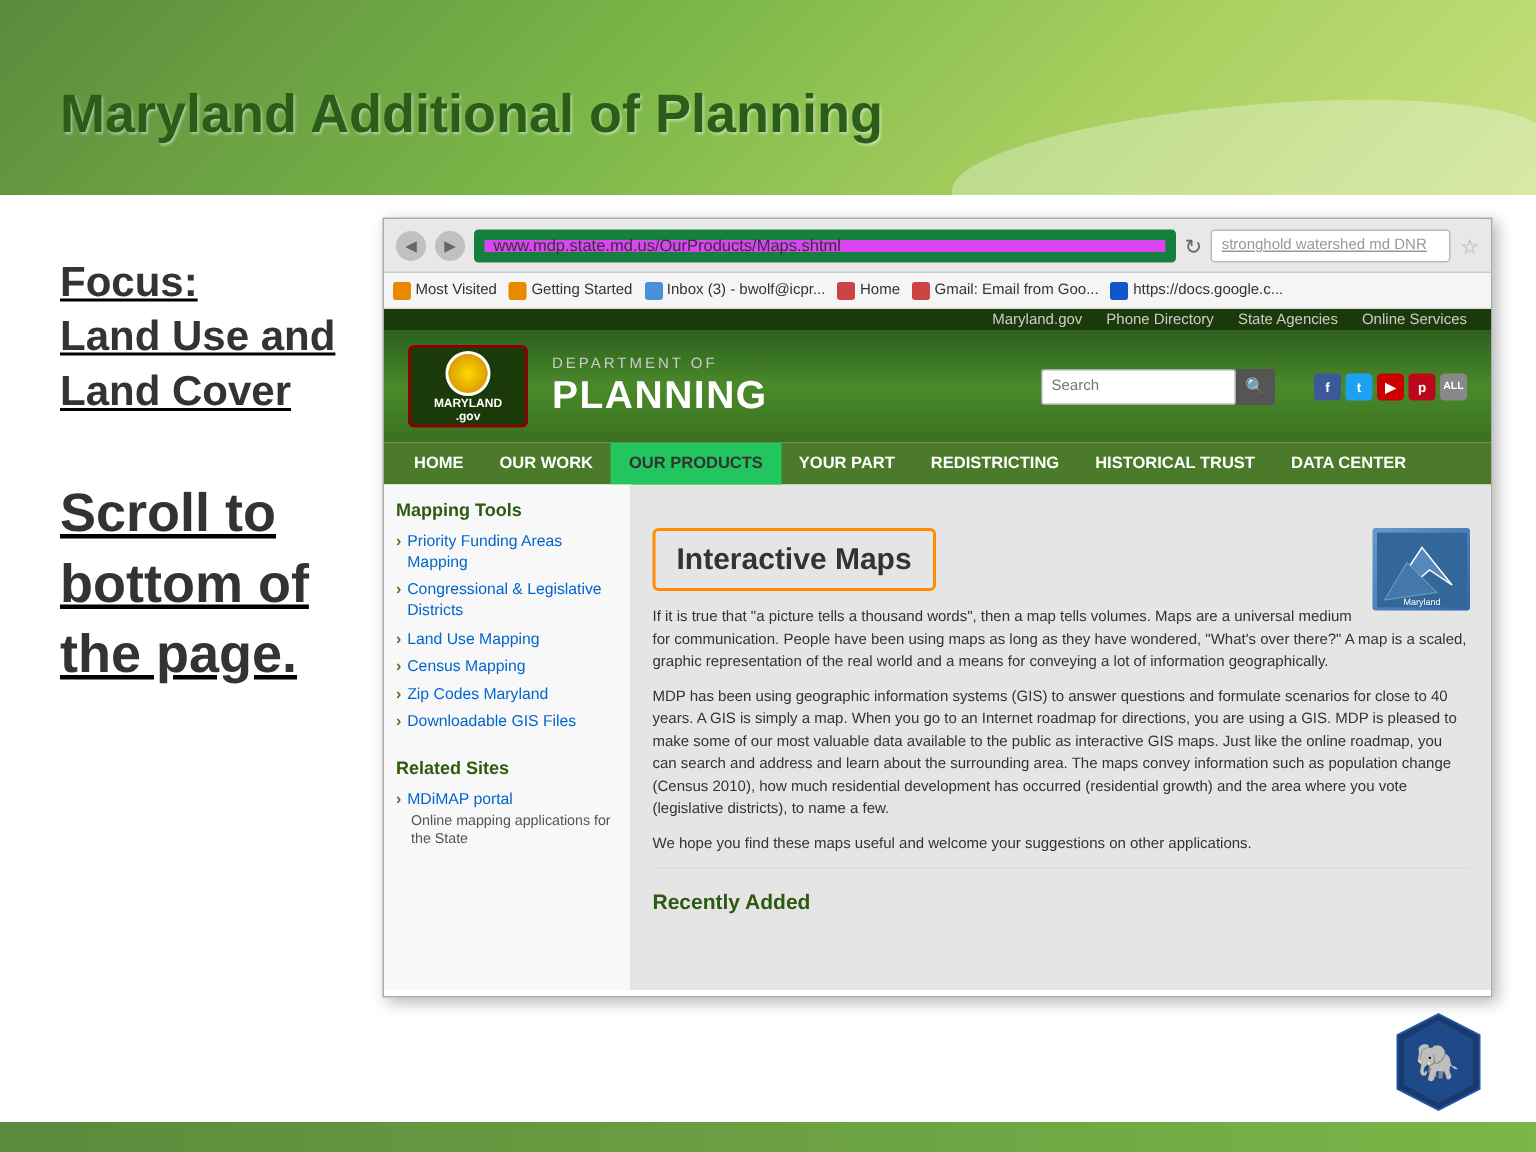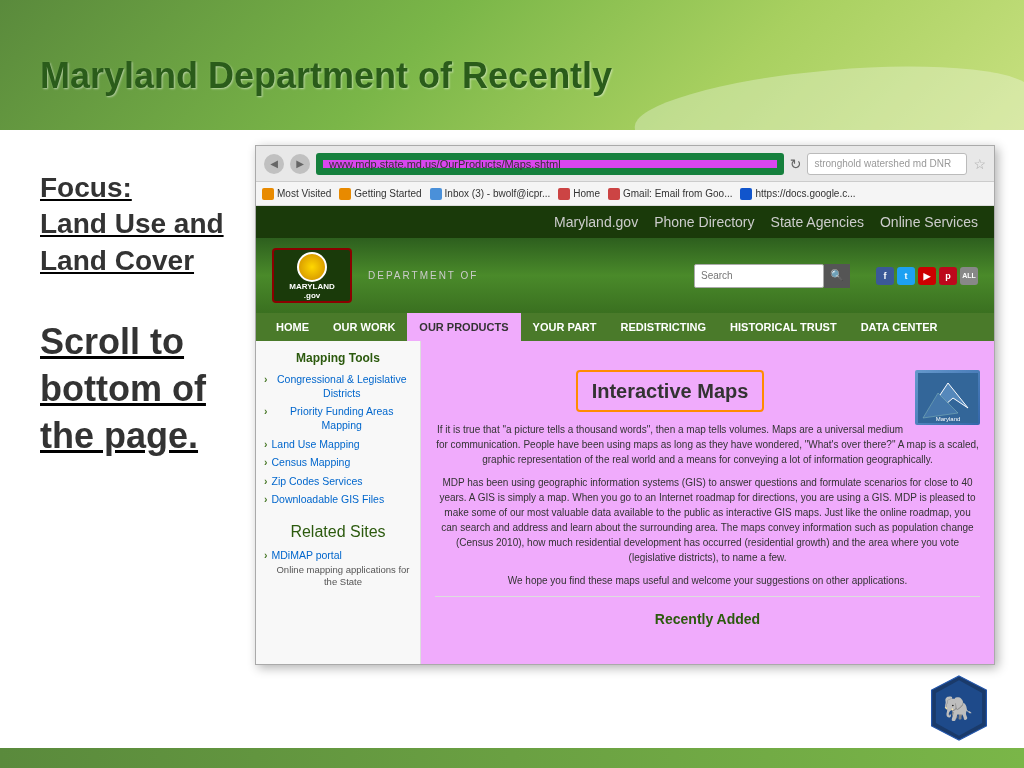--- a/index.html
+++ b/index.html
@@ -187,27 +187,27 @@
       background: linear-gradient(180deg, #2d5f1e 0%, #4a8a2a 50%, #3a7020 100%);
       height: 75px;
       display: flex;
       align-items: center;
       padding: 8px 16px;
       gap: 16px;
       position: relative;
     }
     .website-header-top {
       background: #1a3a0a;
-      height: 32px;
+      height: 14px;
       display: flex;
       align-items: center;
       justify-content: flex-end;
       padding: 0 16px;
       gap: 16px;
-      font-size: 14px;
+      font-size: 10px;
       color: #ccc;
     }
     .md-logo {
       width: 80px;
       height: 55px;
       background: #1a3a0a;
       border-radius: 4px;
       display: flex;
       flex-direction: column;
       align-items: center;
@@ -283,30 +283,29 @@
       height: 28px;
       display: flex;
       align-items: center;
       font-size: 11px;
       font-weight: bold;
       color: #fff;
       cursor: pointer;
       white-space: nowrap;
     }
     .nav-item.active {
-      background: #f0abfc;
+      background: #22c55e;
       color: #333;
     }
 
     
     .main-content {
       display: flex;
       height: calc(100% - 36px - 24px - 18px - 75px - 28px);
-      background: #f0abfc;
-      text-align: center;
+      background: #e5e5e5;
     }
 
     
     .sidebar {
       width: 165px;
       background: #f8f8f8;
       border-right: 1px solid #ddd;
       padding: 10px 8px;
       font-size: 11px;
       overflow: hidden;
@@ -332,22 +331,22 @@
       content: '›';
       color: #4a7a2a;
       font-weight: bold;
       flex-shrink: 0;
       margin-top: 0;
     }
     .related-sites {
       margin-top: 16px;
     }
     .related-title {
-      font-weight: normal;
-      font-size: 16px;
+      font-weight: bold;
+      font-size: 12px;
       color: #2c5a0e;
       margin-bottom: 8px;
     }
     .related-link {
       color: #0066cc;
       font-size: 10.5px;
       cursor: pointer;
       display: flex;
       align-items: flex-start;
       gap: 4px;
@@ -471,21 +470,21 @@
     .social-icon.yt { background: #cc0000; }
     .social-icon.pi { background: #bd081c; }
     .social-icon.all { background: #888; font-size: 7px; }
   </style>
 </head>
 <body>
 
 <div class="bg-top-wave"></div>
 
 <div class="title-area">
-  <h1 class="main-title">Maryland Department of Recently</h1>
+  <h1 class="main-title">Maryland Additional of Planning</h1>
 </div>
 
 <div class="left-panel">
   <div class="focus-text">
     <span>Focus:</span><br>
     <span>Land Use and Land Cover</span>
   </div>
   <div class="scroll-text">Scroll to bottom of the page.</div>
 </div>
 
@@ -496,21 +495,21 @@
       <span>◀</span>
     </div>
     <div class="browser-back-btn">
       <span>▶</span>
     </div>
     <div class="browser-url-bar">
       <span>www.mdp.state.md.us/OurProducts/Maps.shtml</span>
     </div>
     <span class="browser-refresh">↻</span>
     <div class="browser-search-bar">
-      <span style="font-size:10px;color:#999;">stronghold watershed md DNR</span>
+      <span style="font-size:10px;color:#999;text-decoration:underline;">stronghold watershed md DNR</span>
     </div>
     <span class="browser-star">☆</span>
   </div>
 
   <div class="bookmarks-bar">
     <div class="bookmark-item">
       <div class="bookmark-icon orange"></div>
       <span>Most Visited</span>
     </div>
     <div class="bookmark-item">
@@ -542,20 +541,21 @@
     <span style="cursor:pointer;">Online Services</span>
   </div>
 
   <div class="website-header">
     <div class="md-logo">
       <div class="md-logo-seal"></div>
       <div class="md-logo-text">MARYLAND<br>.gov</div>
     </div>
     <div class="planning-title">
       <span class="planning-dept">DEPARTMENT OF</span>
+      <span class="planning-name">PLANNING</span>
     </div>
     <div class="header-search">
       <input class="header-search-box" type="text" placeholder="Search" style="">
       <button class="header-search-btn">🔍</button>
     </div>
     <div class="social-icons">
       <div class="social-icon fb">f</div>
       <div class="social-icon tw">t</div>
       <div class="social-icon yt">▶</div>
       <div class="social-icon pi">p</div>
@@ -570,25 +570,25 @@
     <div class="nav-item">YOUR PART</div>
     <div class="nav-item">REDISTRICTING</div>
     <div class="nav-item">HISTORICAL TRUST</div>
     <div class="nav-item">DATA CENTER</div>
   </div>
 
   <div class="main-content">
 
     <div class="sidebar">
       <div class="sidebar-section-title">Mapping Tools</div>
+      <a class="sidebar-link">Priority Funding Areas Mapping</a>
       <a class="sidebar-link">Congressional &amp; Legislative Districts</a>
-      <a class="sidebar-link">Priority Funding Areas Mapping</a>
       <a class="sidebar-link">Land Use Mapping</a>
       <a class="sidebar-link">Census Mapping</a>
-      <a class="sidebar-link">Zip Codes Services</a>
+      <a class="sidebar-link">Zip Codes Maryland</a>
       <a class="sidebar-link">Downloadable GIS Files</a>
 
       <div class="related-sites">
         <div class="related-title">Related Sites</div>
         <a class="related-link">MDiMAP portal</a>
         <div class="related-desc">Online mapping applications for the State</div>
       </div>
     </div>
 
     <div class="content-area">

